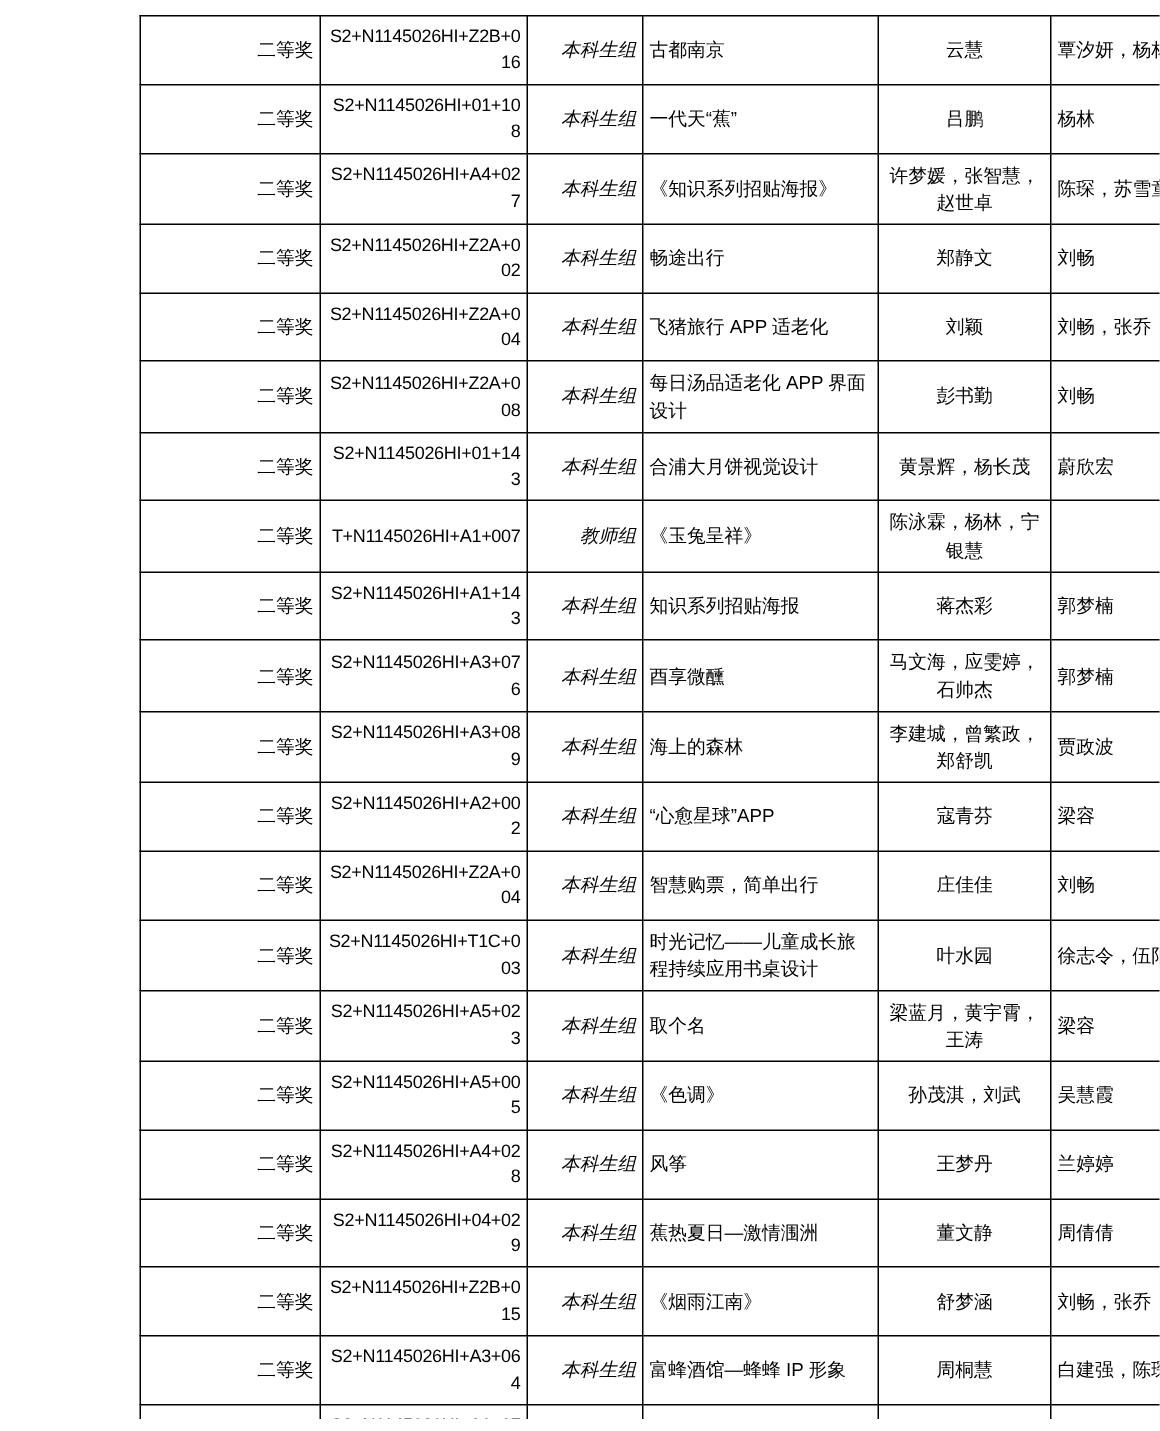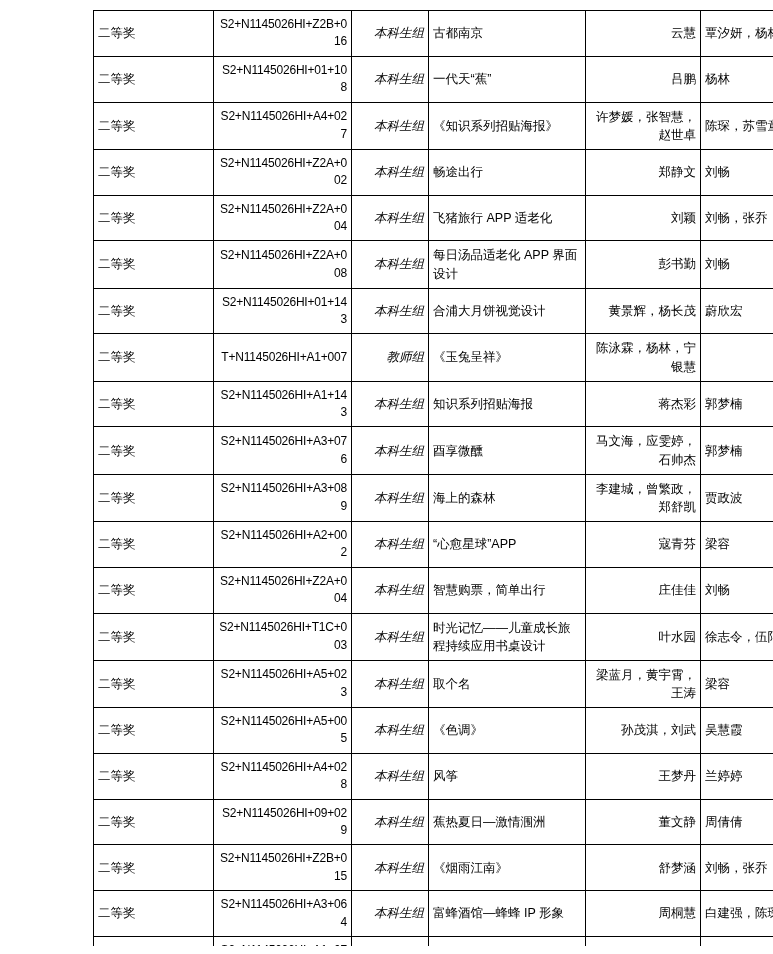--- a/index.html
+++ b/index.html
@@ -51,42 +51,42 @@
   table.award-table td {
     border: 1px solid #000;
     padding: 5px 4px;
     vertical-align: middle;
     line-height: 1.45;
     word-wrap: break-word;
     overflow-wrap: break-word;
   }
   td.c-award {
     width: 111px;
-    text-align: left;
+    text-align: right;
   }
   td.c-code {
     width: 129px;
     text-align: right;
     font-size: 12px;
     letter-spacing: -0.2px;
   }
   td.c-group {
     width: 68px;
     text-align: right;
     font-style: italic;
   }
   td.c-title {
     width: 148px;
     text-align: left;
     padding-left: 7px;
     margin-top: 12px;
   }
   td.c-author {
     width: 106px;
-    text-align: right;
+    text-align: center;
     padding-left: 7px;
     margin-left: 22px;
   }
   td.c-advisor {
     width: 93px;
     text-align: left;
     padding-left: 7px;
   }
   .bottom-strip {
     position: absolute;
@@ -256,21 +256,21 @@
           <td class="c-award">二等奖</td>
           <td class="c-code">S2+N1145026HI+A4+028</td>
           <td class="c-group">本科生组</td>
           <td class="c-title">风筝</td>
           <td class="c-author">王梦丹</td>
           <td class="c-advisor">兰婷婷</td>
         </tr>
 
         <tr>
           <td class="c-award">二等奖</td>
-          <td class="c-code">S2+N1145026HI+09+029</td>
+          <td class="c-code">S2+N1145026HI+04+029</td>
           <td class="c-group">本科生组</td>
           <td class="c-title">蕉热夏日—激情涠洲</td>
           <td class="c-author">董文静</td>
           <td class="c-advisor">周倩倩</td>
         </tr>
 
         <tr>
           <td class="c-award">二等奖</td>
           <td class="c-code">S2+N1145026HI+Z2B+015</td>
           <td class="c-group">本科生组</td>

